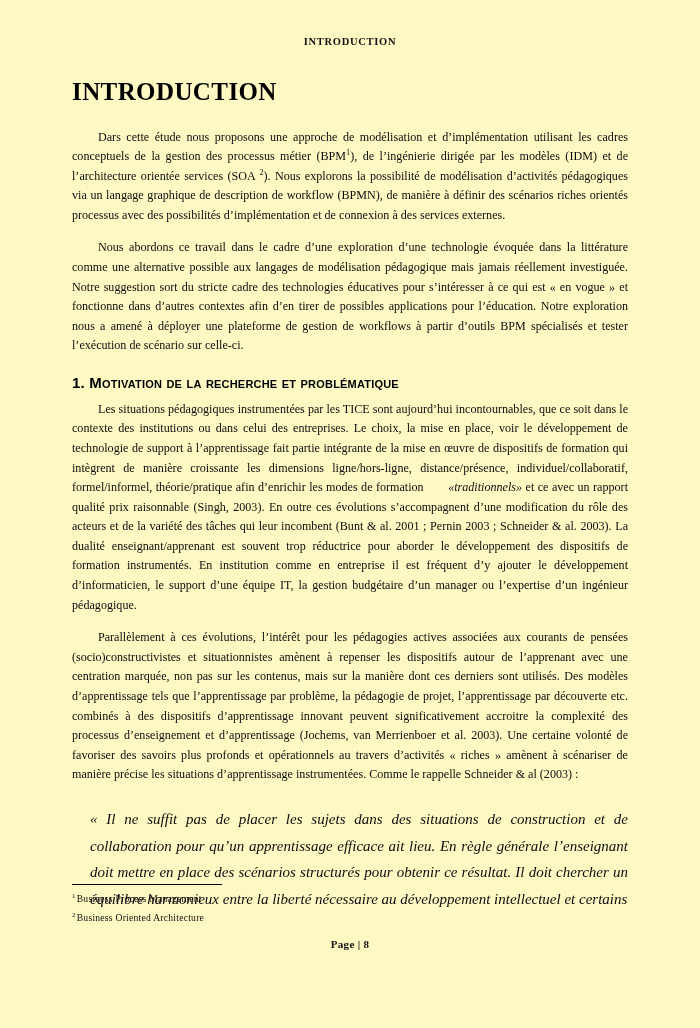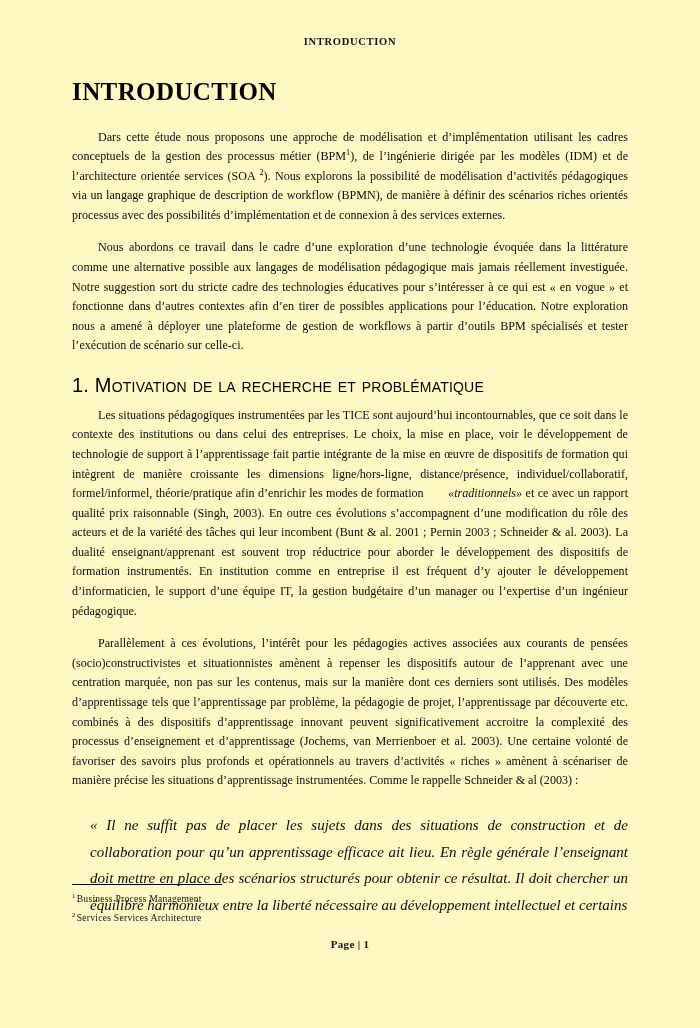--- a/index.html
+++ b/index.html
@@ -52,22 +52,22 @@
     text-align: justify;
     margin: 0 0 13px 0;
     text-indent: 26px;
     color: #0d0d0d;
   }
   p.body-par.tight {
     margin-bottom: 21px;
   }
   h2.section-head {
     font-family: "Liberation Sans", "DejaVu Sans", sans-serif;
-    font-size: 20px;
-    font-weight: normal;
+    font-size: 15px;
+    font-weight: bold;
     font-variant: small-caps;
     letter-spacing: 0.2px;
     margin: 18px 0 9px 0;
     color: #000;
   }
   h2.section-head .num {
     font-variant: normal;
   }
   blockquote.quote {
     margin: 4px 0 0 18px;
@@ -149,19 +149,19 @@
     <blockquote class="quote">« Il ne suffit pas de placer les sujets dans des situations de construction et de collaboration pour qu’un apprentissage efficace ait lieu. En règle générale l’enseignant doit mettre en place des scénarios structurés pour obtenir ce résultat. Il doit chercher un équilibre harmonieux entre la liberté nécessaire au développement intellectuel et certains</blockquote>
 
   </div>
 
   <div class="footnote-zone">
     <div class="footnote-rule"></div>
     <div class="footnote-item">
       <sup>1</sup><span>Business Process Management</span>
     </div>
     <div class="footnote-item">
-      <sup>2</sup><span>Services Services Architecture</span>
+      <sup>2</sup><span>Business Oriented Architecture</span>
     </div>
   </div>
 
-  <div class="page-footer">Page | 1</div>
+  <div class="page-footer">Page | 8</div>
 
 </div>
 
 </body></html>

